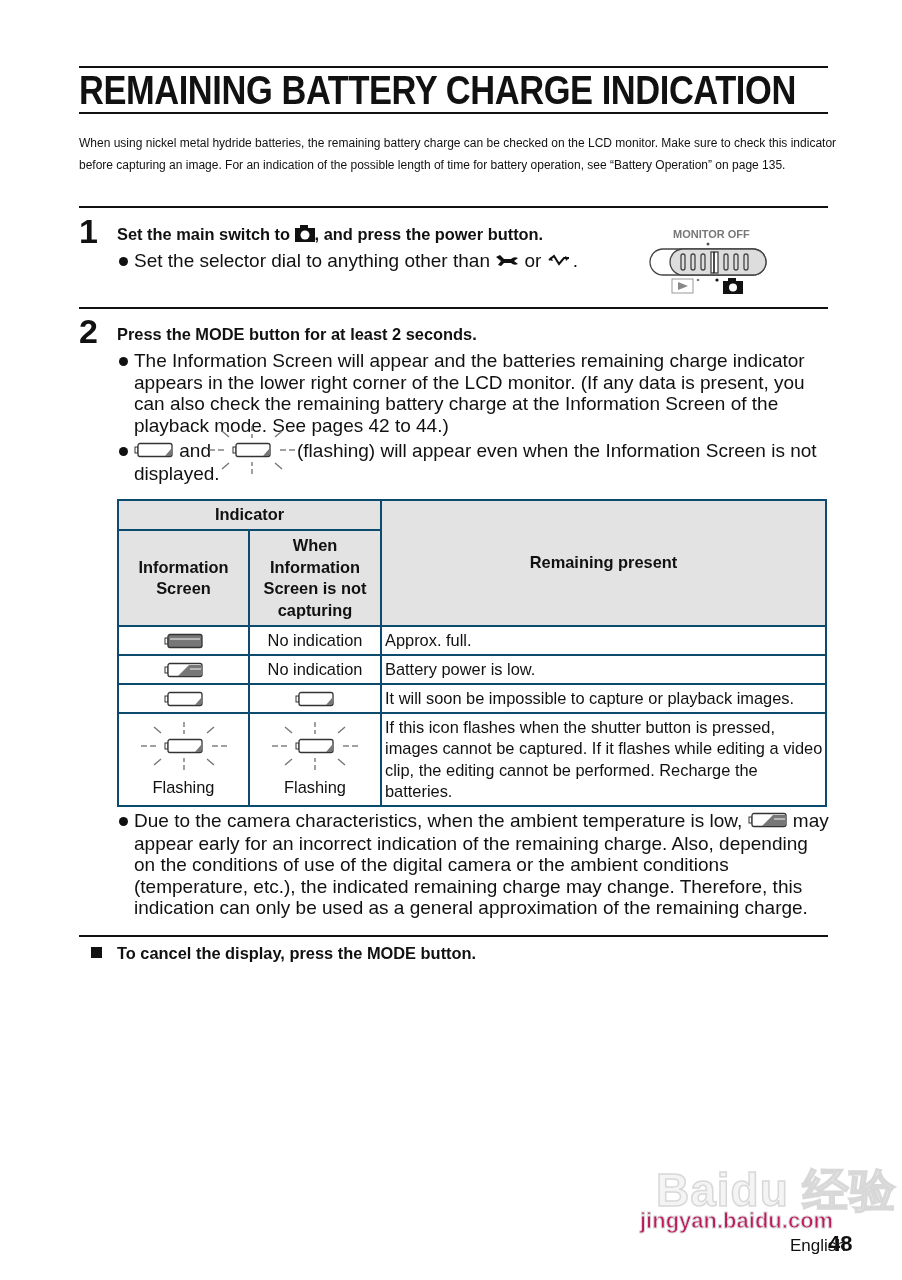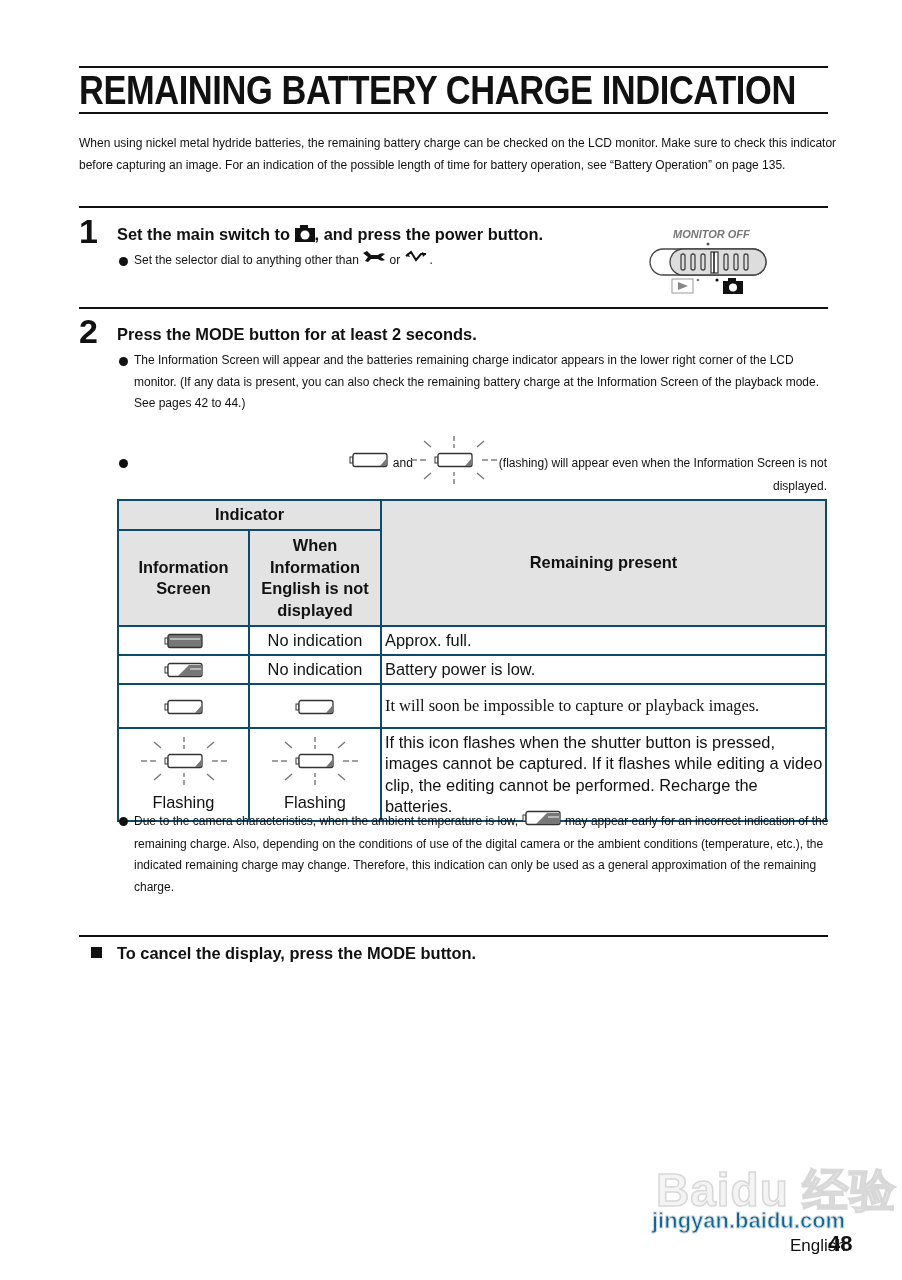--- a/index.html
+++ b/index.html
@@ -5,40 +5,40 @@
   html, body { margin: 0; padding: 0; background: #fff; }
   body { width: 902px; height: 1280px; position: relative; overflow: hidden;
          font-family: "Liberation Sans", sans-serif; color: #111; }
   .rule { position: absolute; left: 79px; width: 749px; background: #111; }
   .title { position: absolute; left: 79px; top: 68px; font-family: "Liberation Sans", sans-serif;
            font-weight: bold; font-size: 41px; letter-spacing: -0.5px; transform: scaleX(0.84);
            transform-origin: left top; white-space: nowrap; line-height: 44px; }
   .intro { position: absolute; left: 79px; top: 133px; width: 760px; font-size: 12px; line-height: 21.5px; }
   .stepnum { position: absolute; font-weight: bold; font-size: 34px; line-height: 34px; }
   .stephead { position: absolute; left: 117px; font-weight: bold; font-size: 16.4px; }
-  .bullet { position: absolute; left: 117px; font-size: 12px; line-height: 21.5px; }
+  .bullet { position: absolute; left: 117px; font-size: 19px; line-height: 21.5px; }
   .bullet .dot { position: absolute; left: 2px; top: 7px; width: 9px; height: 9px; border-radius: 50%; background: #111; }
   .bullet .txt { display: block; padding-left: 17px; }
   .inline-ico { display: inline-block; vertical-align: middle; }
   table.ind { position: absolute; left: 117px; top: 499px; width: 710px; border-collapse: collapse;
               font-size: 16.4px; border: 2px solid #111; }
   table.ind td, table.ind th { border: 2px solid #0c4a6e; margin-left: 37px; }
   table.ind th { background: #e3e3e3; font-weight: bold; text-align: center; line-height: 21.5px; }
   table.ind td { line-height: 21.5px; }
   .c1 { width: 127px; text-align: center; }
   .c2 { width: 128px; text-align: center; }
   .c3 { padding-left: 3px; }
   .cancel { position: absolute; left: 91px; top: 944px; font-weight: bold; font-size: 16.4px; }
   .cancel .sq { display: inline-block; width: 11px; height: 11px; background: #111; margin-right: 15px; vertical-align: 1px; }
   .footer-lang { position: absolute; left: 756px; top: 1236px; font-size: 17px; margin-left: 34px; }
   .footer-page { position: absolute; left: 828px; top: 1231px; font-size: 22px; font-weight: bold; }
   .watermark { position: absolute; left: 640px; top: 1140px; color: #e6e6e6; font-weight: bold; }
   .wm1 { position: absolute; left: 16px; top: 20px; font-size: 46px; letter-spacing: 1px; -webkit-text-stroke: 1.5px #d8d8d8; color: #f4f4f4; white-space: nowrap; }
-  .wm2 { position: absolute; left: 12px; top: 68px; font-size: 22px; -webkit-text-stroke: 1px #d8d8d8; color: #0369a1; white-space: nowrap; }
-  .switch-fig { position: absolute; left: 648px; top: 222px; font-style: italic; }
+  .wm2 { position: absolute; left: 0; top: 68px; font-size: 22px; -webkit-text-stroke: 1px #d8d8d8; color: #be185d; white-space: nowrap; }
+  .switch-fig { position: absolute; left: 648px; top: 222px; }
 </style>
 </head>
 <body>
 
 <svg width="0" height="0" style="position:absolute">
   <defs>
     <symbol id="bat-empty" viewBox="0 0 40 16">
       <rect x="1" y="5" width="3" height="6" fill="#fff" stroke="#333" stroke-width="1"></rect>
       <rect x="4" y="1.5" width="34" height="13" rx="2" fill="#fff" stroke="#333" stroke-width="1.3"></rect>
       <polygon points="31,14 37,14 37,7" fill="#777"></polygon>
@@ -131,58 +131,58 @@
 
 <div class="rule" style="top:307px;height:2px;"></div>
 <div class="stepnum" style="left:79px;top:314px;">2</div>
 <div class="stephead" style="top:325px;">Press the MODE button for at least 2 seconds.</div>
 
 <div class="bullet" style="top:350px;width:710px;">
   <span class="dot"></span>
   <span class="txt">The Information Screen will appear and the batteries remaining charge indicator appears in the lower right corner of the LCD monitor. (If any data is present, you can also check the remaining battery charge at the Information Screen of the playback mode. See pages 42 to 44.)</span>
 </div>
 
-<div class="bullet" style="top:452px;width:710px;text-align:right;">
+<div class="bullet" style="top:440px;width:710px;">
   <span class="dot"></span>
   <span class="txt">
     <span class="inline-ico"><svg width="40" height="16">
           <use href="#bat-empty"></use>
         </svg></span>
     <span>and</span><span class="inline-ico" style="margin:-17px 0 -17px -4px;"><svg width="90" height="50">
           <use href="#flash-rays"></use>
         </svg></span><span>(flashing) will appear even when the Information Screen is not</span><br>
     <span>displayed.</span>
   </span>
 </div>
 
 <table class="ind">
   <tbody>
       <tr>
     <th colspan="2" style="height:26px;">Indicator</th>
     <th rowspan="2">Remaining present</th>
   </tr>
   <tr>
     <th class="c1" style="height:92px;">Information Screen</th>
-    <th class="c2">When Information English is not displayed</th>
+    <th class="c2">When Information Screen is not capturing</th>
   </tr>
   <tr style="height:29px;">
     <td class="c1"><svg width="40" height="16" style="vertical-align:middle">
             <use href="#bat-full"></use>
           </svg></td>
     <td class="c2">No indication</td>
     <td class="c3">Approx. full.</td>
   </tr>
   <tr style="height:29px;">
     <td class="c1"><svg width="40" height="16" style="vertical-align:middle">
             <use href="#bat-low"></use>
           </svg></td>
     <td class="c2">No indication</td>
     <td class="c3">Battery power is low.</td>
   </tr>
-  <tr style="height:44px;font-family:Liberation Serif, serif;">
+  <tr style="height:29px;">
     <td class="c1"><svg width="40" height="16" style="vertical-align:middle">
             <use href="#bat-empty"></use>
           </svg></td>
     <td class="c2"><svg width="40" height="16" style="vertical-align:middle">
             <use href="#bat-empty"></use>
           </svg></td>
     <td class="c3">It will soon be impossible to capture or playback images.</td>
   </tr>
   <tr style="height:93px;">
     <td class="c1">

